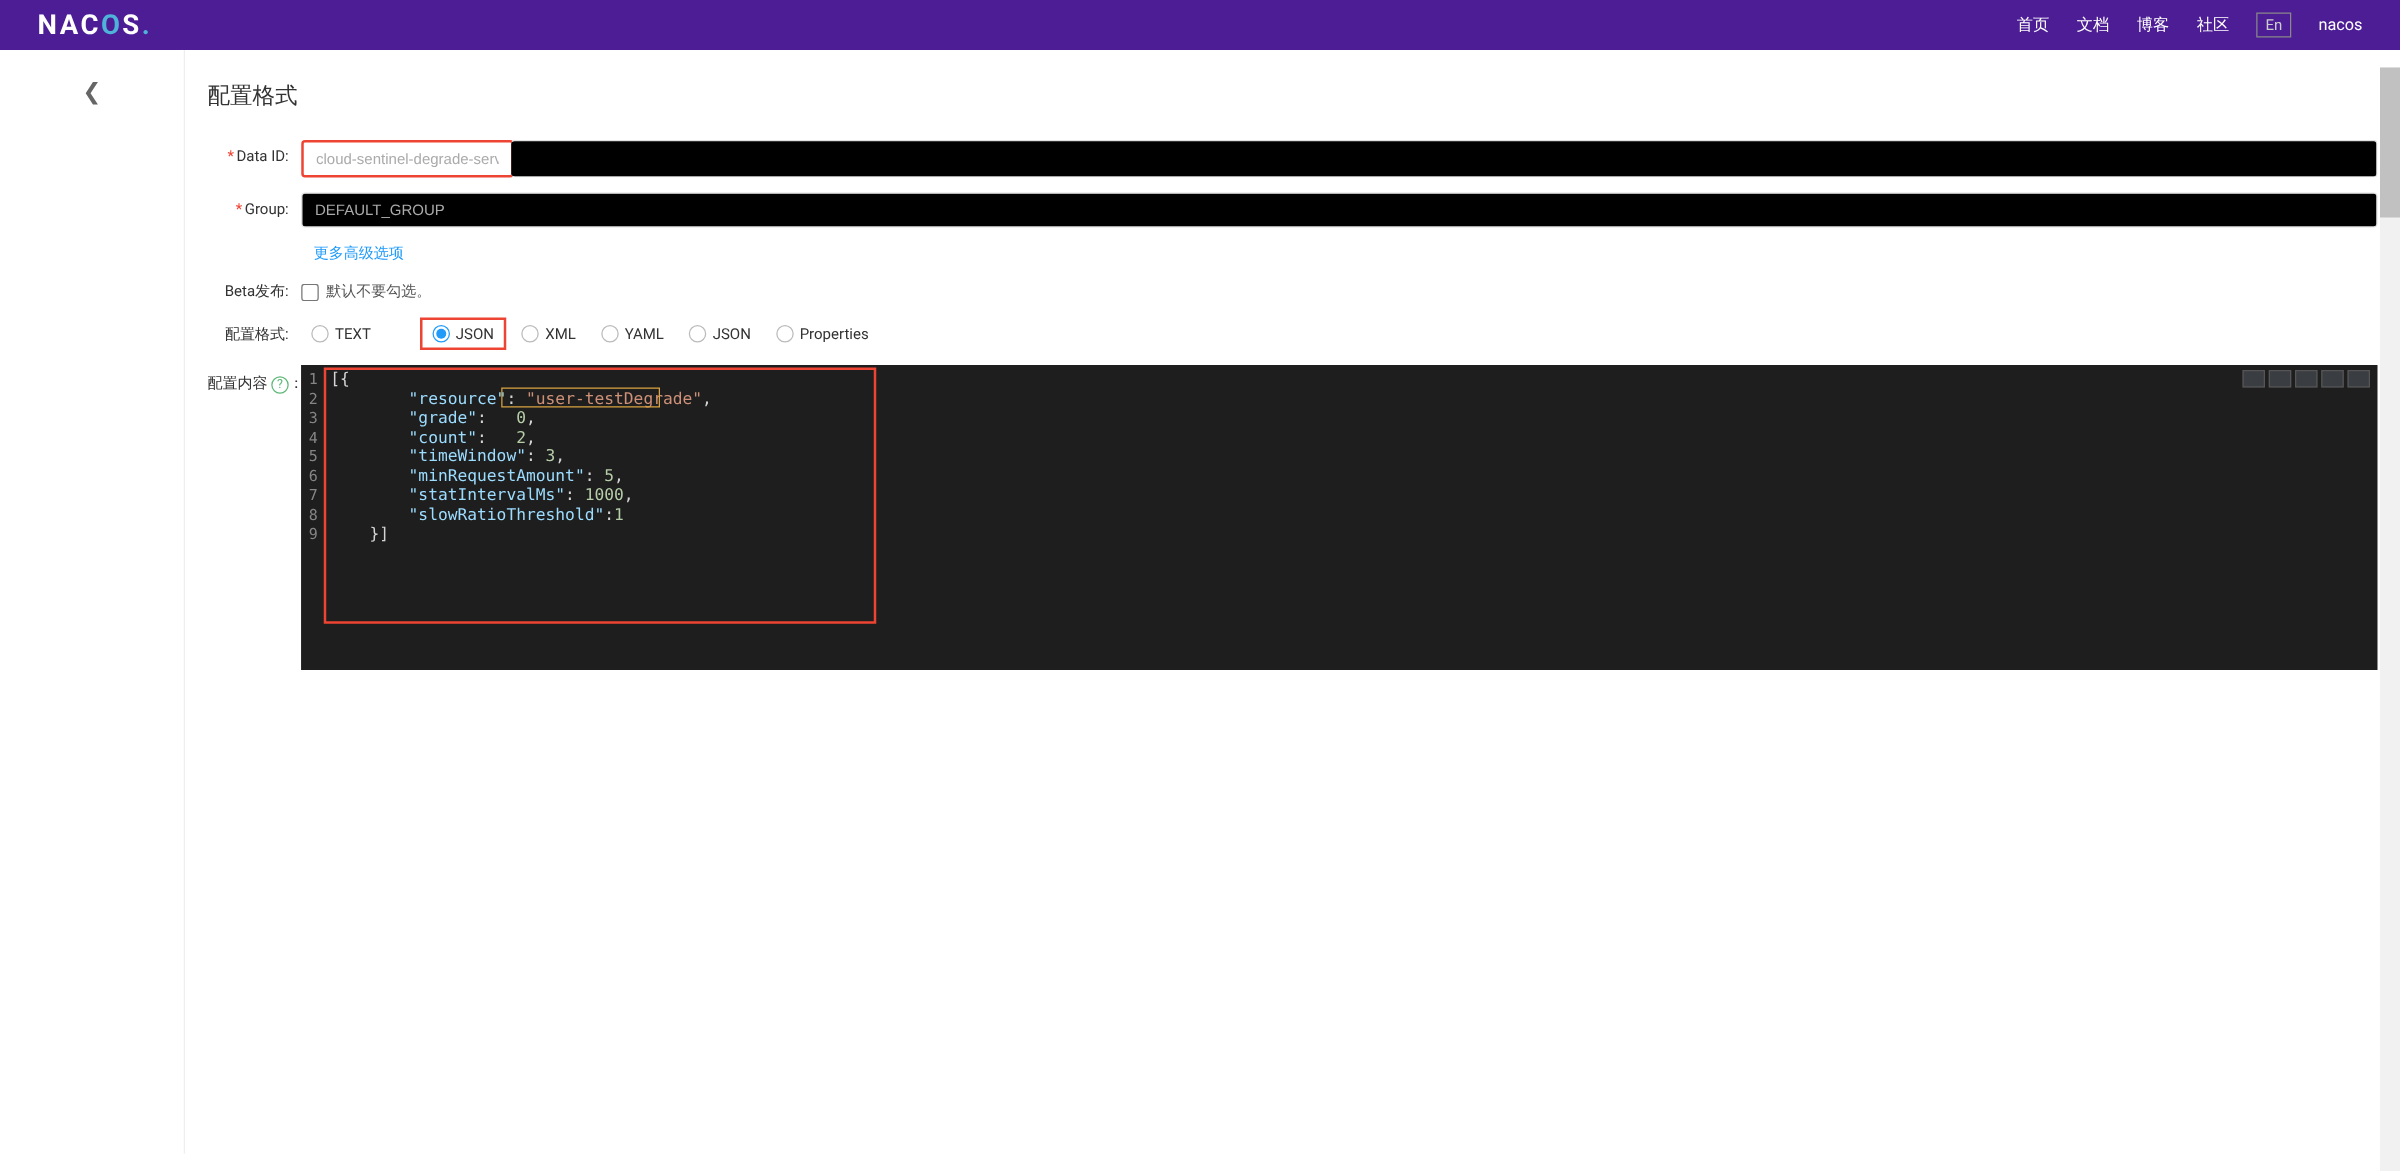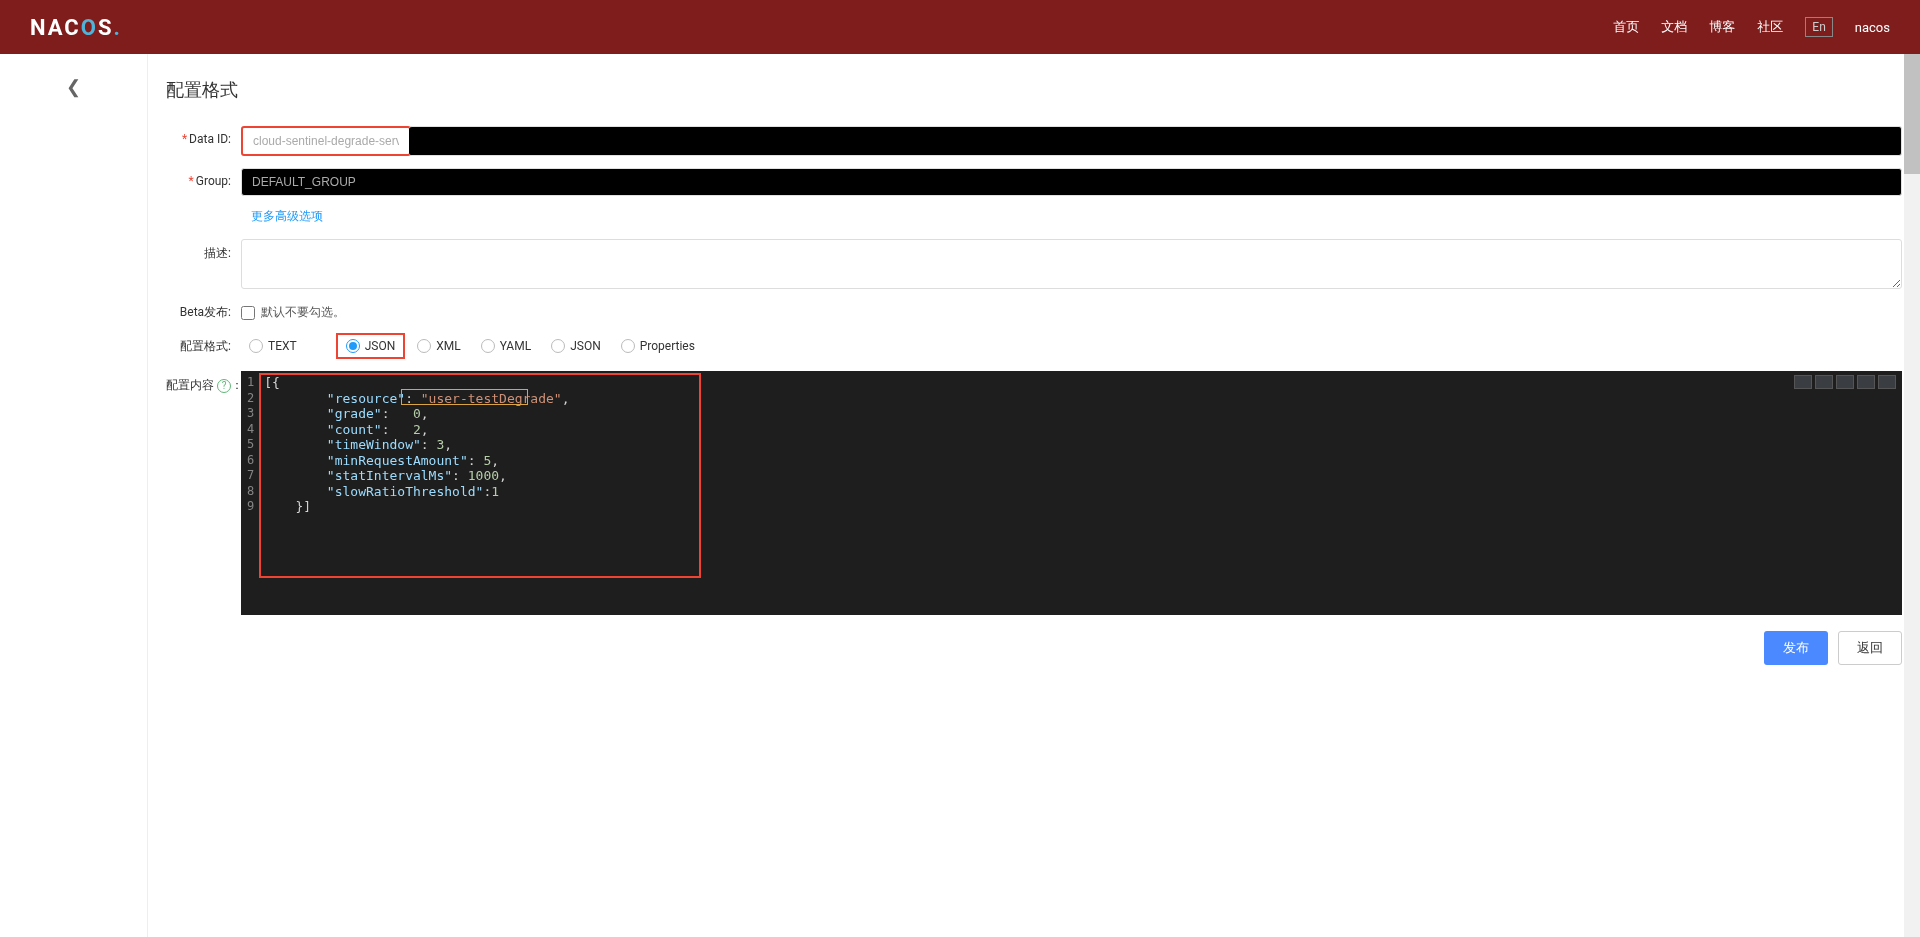--- a/index.html
+++ b/index.html
@@ -1,17 +1,17 @@
 <!DOCTYPE html>
 <html><head>
 <meta charset="utf-8">
 <style>
 * { box-sizing: border-box; margin: 0; padding: 0; }
 body { font-family: -apple-system, BlinkMacSystemFont, "Segoe UI", Roboto, "Helvetica Neue", Arial, sans-serif; font-size: 13px; color: #333; background: #fff; }
-.header { background: #7f1d1d; height: 54px; display: flex; align-items: center; padding: 0 30px; color: #fff; }
+.header { background: #4c1d95; height: 40px; display: flex; align-items: center; padding: 0 30px; color: #fff; }
 .logo { font-size: 22px; font-weight: bold; letter-spacing: 2px; }
 .logo-text { color: #fff; }
 .logo-o2 { color: #4fb3d9; }
 .logo-dot { color: #4fb3d9; }
 .nav { margin-left: auto; display: flex; align-items: center; gap: 22px; }
 .nav a { color: #fff; text-decoration: none; font-size: 13px; cursor: pointer; }
 .lang-box { border: 1px solid #888; padding: 2px 6px; font-size: 12px; color: #ccc; }
 .main-area { display: flex; height: calc(100vh - 54px); }
 .sidebar { width: 148px; background: #fff; border-right: 1px solid #eee; padding-top: 22px; text-align: center; }
 .collapse-icon { font-size: 18px; color: #666; cursor: pointer; display: inline-block; }
@@ -88,26 +88,20 @@
 
     <div class="form-row">
       <div class="form-label"><span class="req">*</span><span>Group:</span></div>
       <div class="form-field">
         <input class="input-ro" readonly="" value="DEFAULT_GROUP" style="">
       </div>
     </div>
 
     <a class="more-opts">更多高级选项</a>
 
-    <div class="form-row">
-      <div class="form-label">描述:</div>
-      <div class="form-field">
-        <textarea class="textarea" style=""></textarea>
-      </div>
-    </div>
 
     <div class="form-row" style="align-items:center;">
       <div class="form-label" style="padding-top:0;">Beta发布:</div>
       <div class="form-field checkbox-row">
         <input type="checkbox" style="">
         <span>默认不要勾选。</span>
       </div>
     </div>
 
     <div class="form-row" style="align-items:center;">
@@ -166,22 +160,18 @@
             <div class="mini-btn"></div>
             <div class="mini-btn"></div>
             <div class="mini-btn"></div>
             <div class="mini-btn"></div>
             <div class="mini-btn"></div>
           </div>
         </div>
       </div>
     </div>
 
-    <div class="btn-row">
-      <button class="btn btn-primary">发布</button>
-      <button class="btn btn-default">返回</button>
-    </div>
   </div>
 </div>
 
 <div class="scrollbar-track">
   <div class="scrollbar-thumb"></div>
 </div>
 
 </body></html>

